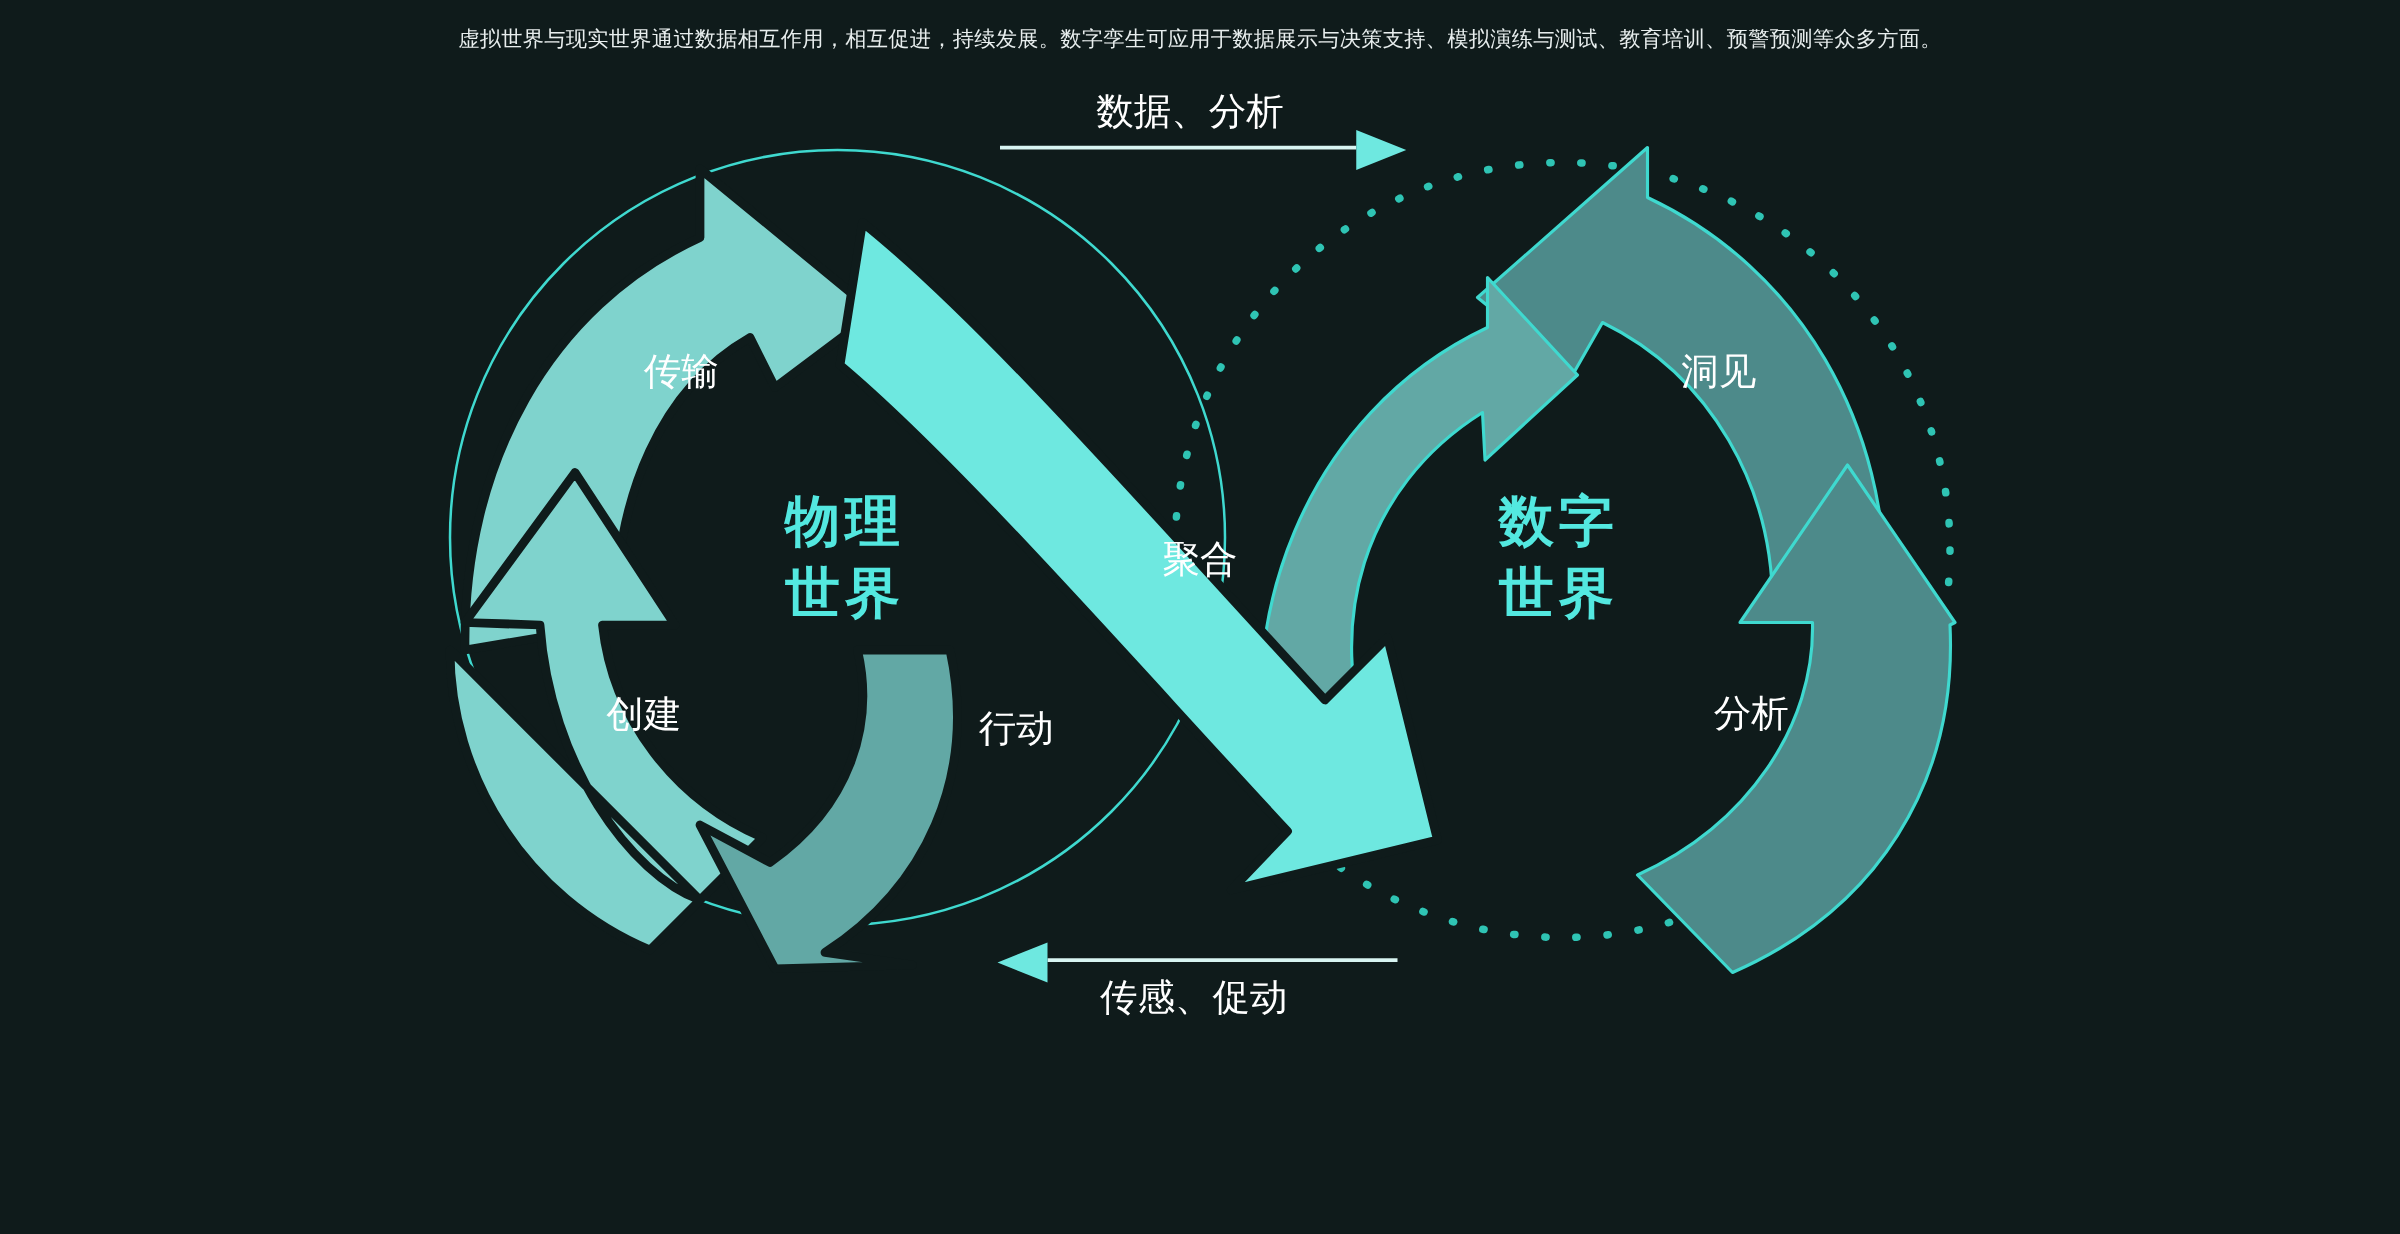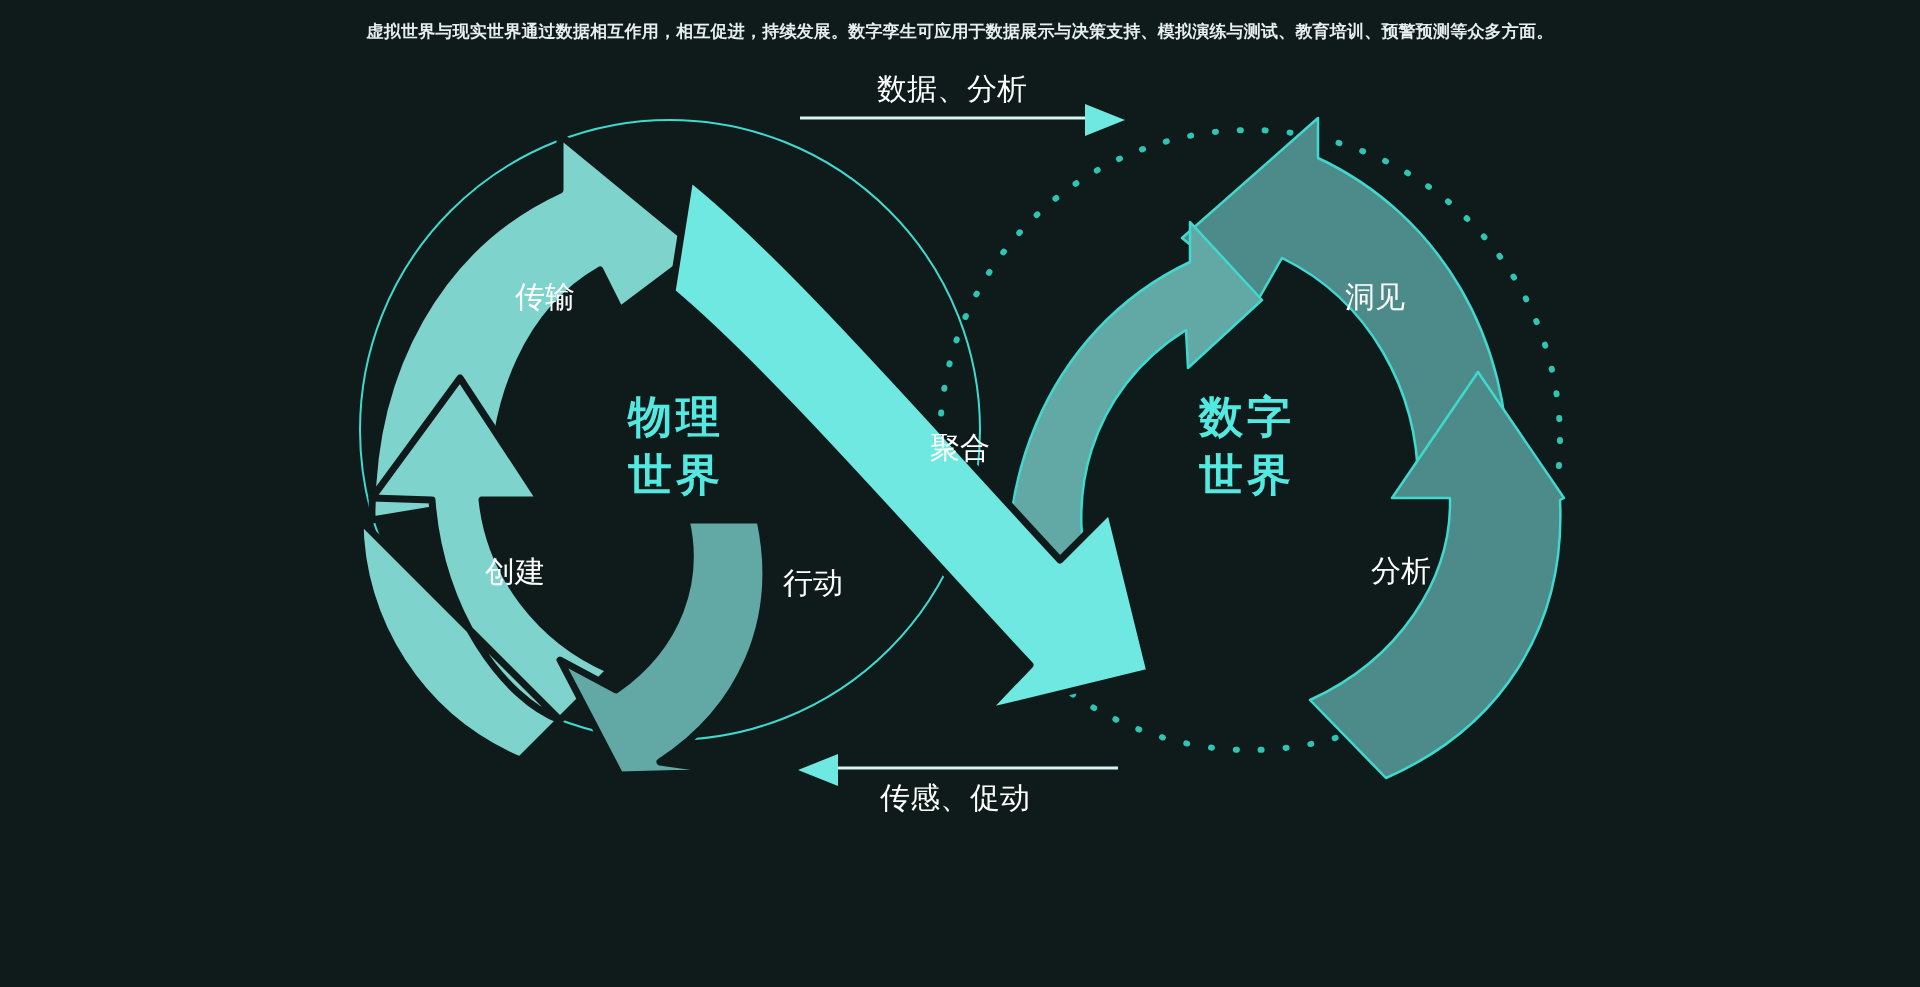--- a/index.html
+++ b/index.html
@@ -23,21 +23,20 @@
     position: absolute;
     top: 20px;
     left: 0;
     width: 1920px;
     text-align: center;
     color: #e8eeee;
     font-size: 17px;
     letter-spacing: 0.2px;
     line-height: 1.4;
     white-space: nowrap;
-    font-weight: bold;
   }
   svg.diagram {
     position: absolute;
     top: 0;
     left: 0;
     width: 1920px;
     height: 987px;
     display: block;
   }
   .lbl {

